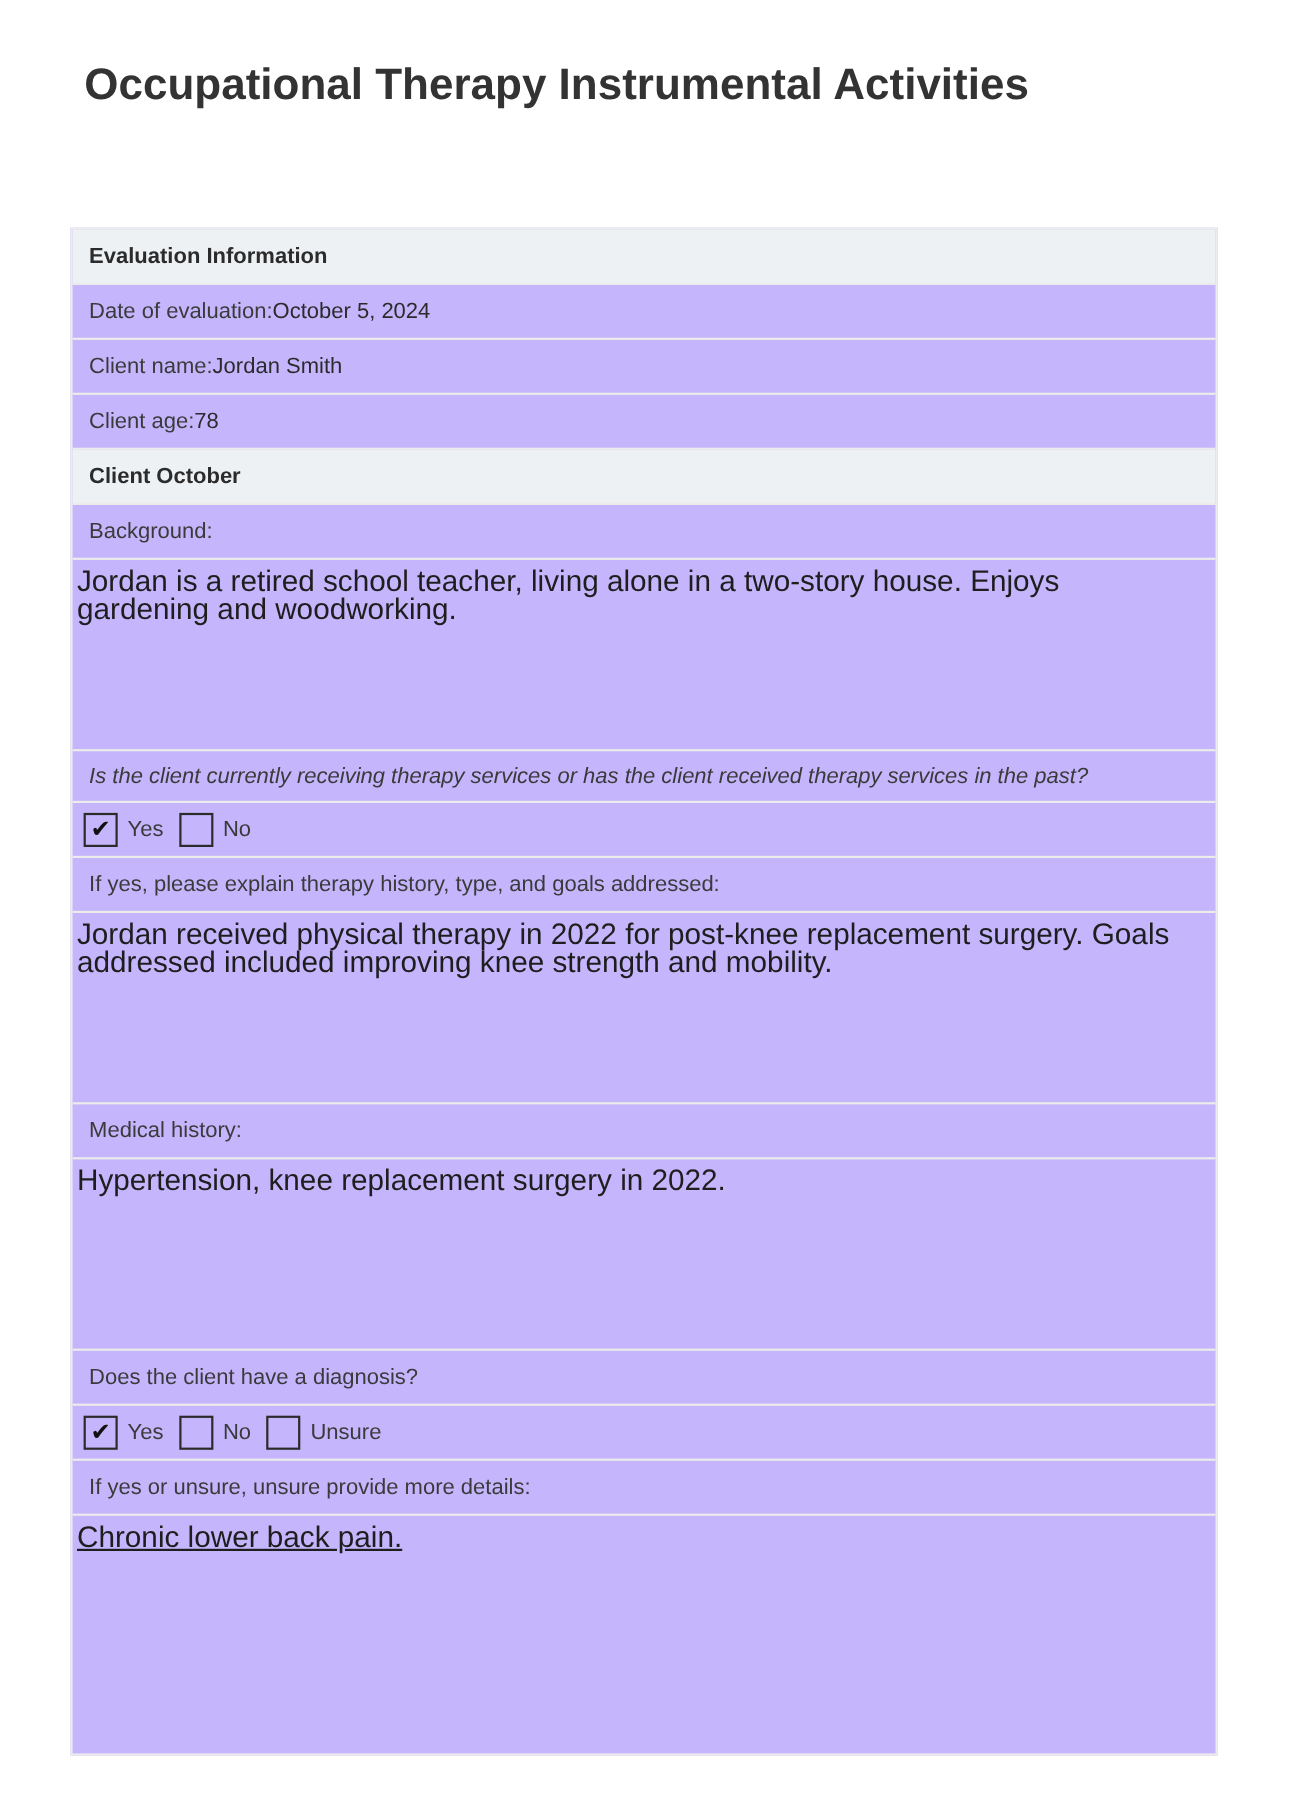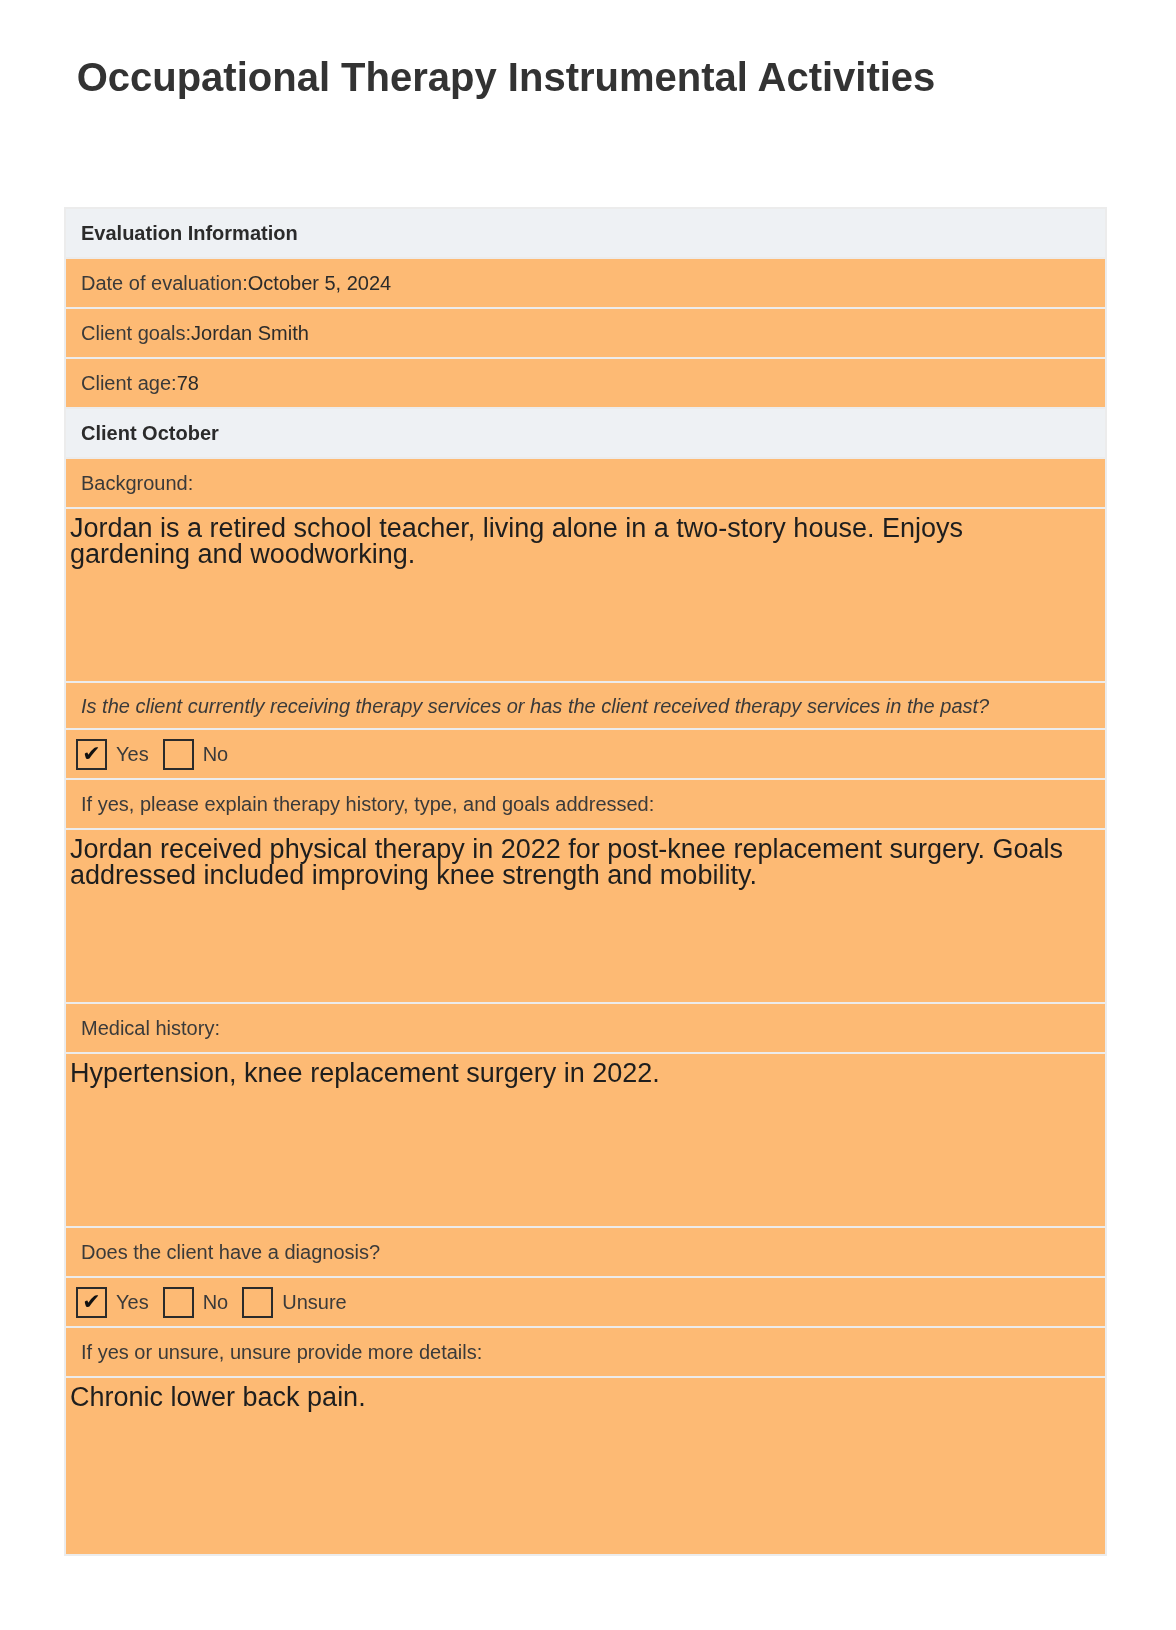--- a/index.html
+++ b/index.html
@@ -3,31 +3,31 @@
 <meta charset="utf-8">
 <style>
   html, body { margin: 0; padding: 0; background: #ffffff; }
   body { width: 1176px; height: 1630px; position: relative; font-family: "Liberation Sans", sans-serif; color: #2b2b2b; }
   .title {
     position: absolute; left: 0; top: 52px; width: 1012px;
     text-align: center; font-weight: bold; font-size: 40px; line-height: 50px; color: #333333;
   }
   .form {
     position: absolute; left: 64px; top: 207px; width: 1043px;
-    border: 2px solid #ececec; box-sizing: border-box; background: #fdba74;
+    border: 2px solid #ececec; box-sizing: border-box; background: #c4b5fd;
   }
   .row { border-bottom: 2px solid #ececec; box-sizing: border-box; }
   .row:last-child { border-bottom: none; }
   .section { background: #eef1f4; height: 50px; line-height: 48px; padding-left: 15px; font-weight: bold; font-size: 20px; color: #2b2b2b; }
   .field { height: 50px; line-height: 48px; padding-left: 15px; font-size: 20px; color: #3a3a3a; }
   .field .val { color: #2b2b2b; }
   .question { padding: 11px 40px 9px 15px; font-size: 20px; line-height: 25px; color: #3a3a3a; font-style: italic; }
   .answer { padding: 6px 40px 0 4px; font-size: 27px; line-height: 26px; color: #1e1e1e; height: 174px; box-sizing: border-box; }
   .answer.tall { height: 174px; }
-  .answer.last { height: 176px; }
+  .answer.last { height: 216px; text-decoration: underline; }
   .checks { height: 50px; display: flex; align-items: center; padding-left: 10px; font-size: 20px; color: #3a3a3a; }
   .check { display: flex; align-items: center; margin-right: 14px; }
   .box {
     width: 31px; height: 31px; border: 2px solid #2b2b2b; box-sizing: border-box;
     display: inline-flex; align-items: center; justify-content: center; margin-right: 9px; font-size: 22px; color: #111;
   }
 </style>
 </head>
 <body>
 
@@ -36,21 +36,21 @@
 </div>
 
 <div class="form">
   <div class="row section">Evaluation Information</div>
 
   <div class="row field">
     <span>Date of evaluation:</span><span class="val">October 5, 2024</span>
   </div>
 
   <div class="row field">
-    <span>Client goals:</span><span class="val">Jordan Smith</span>
+    <span>Client name:</span><span class="val">Jordan Smith</span>
   </div>
 
   <div class="row field">
     <span>Client age:</span><span class="val">78</span>
   </div>
 
   <div class="row section">Client October</div>
 
   <div class="row field">Background:</div>
   <div class="row answer">Jordan is a retired school teacher, living alone in a two-story house. Enjoys gardening and woodworking.</div>

